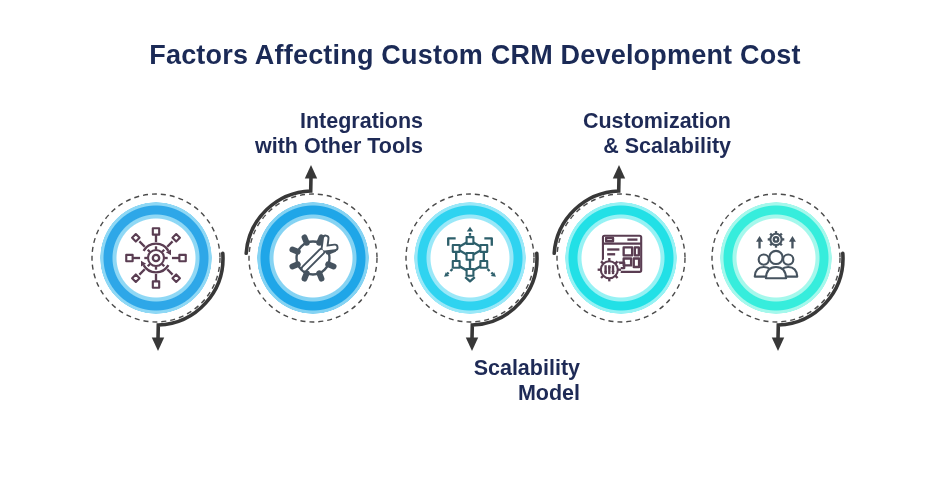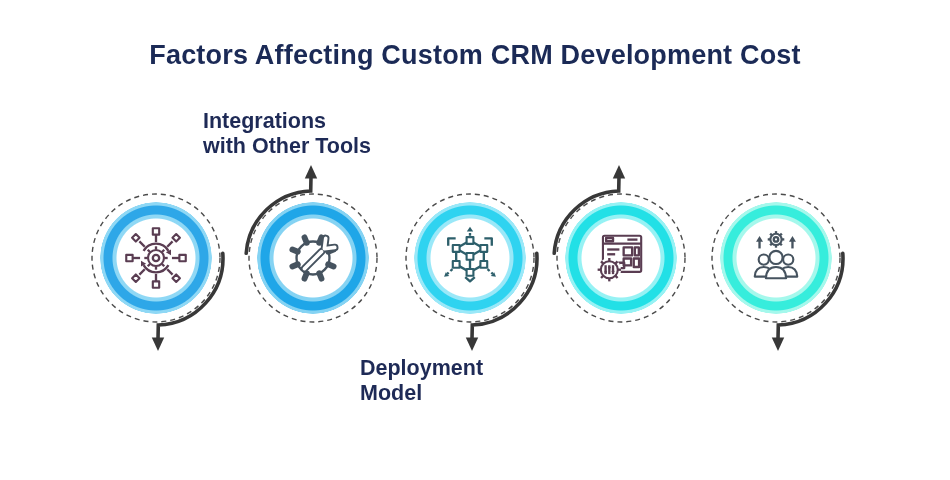--- a/index.html
+++ b/index.html
@@ -6,21 +6,21 @@
   #stage{
     position:relative;width:950px;height:416px;background:#ffffff;overflow:hidden;
     font-family:"Liberation Sans","DejaVu Sans",sans-serif;
   }
   .title{
     position:absolute;top:40px;left:0;width:950px;text-align:center;
     font-size:27px;font-weight:700;letter-spacing:.2px;color:#1b2a56;
   }
   .factor{position:absolute;top:0;width:220px;height:480px;}
   .flabel{
-    position:absolute;left:0;width:220px;text-align:left;white-space:pre-line;
+    position:absolute;left:0;width:220px;text-align:right;white-space:pre-line;
     font-size:21.5px;line-height:25px;font-weight:600;color:#1e2a56;
   }
   .flabel.above{top:109px;}
   .flabel.below{top:356px;}
   .deco{position:absolute;left:0;top:123px;width:220px;height:270px;}
   .deco .dashed{fill:none;stroke:#4b4b4b;stroke-width:1.4;stroke-dasharray:5 4;}
   .deco .arc{fill:none;stroke:#383838;stroke-width:3.6;stroke-linecap:round;}
   .deco .ah{fill:#383838;stroke:none;}
   .ring{
     position:absolute;left:54px;top:202px;width:112px;height:112px;border-radius:50%;
@@ -159,21 +159,21 @@
       </g>
       <g class="s" stroke-width="2" stroke-dasharray="2.6 2.2">
         <line x1="32" y1="11" x2="32" y2="6"></line>
         <line x1="15.5" y1="42.5" x2="10.5" y2="47"></line>
         <line x1="48.5" y1="42.5" x2="53.5" y2="47"></line>
       </g>
       <path class="f" d="M29 7 L32 2.5 L35 7 Z"></path>
       <path class="f" d="M7.6 49.6 L12.4 48.9 L9.2 45.3 Z"></path>
       <path class="f" d="M56.4 49.6 L51.6 48.9 L54.8 45.3 Z"></path>
     </svg>
-    <div class="flabel below">Deployment
+    <div class="flabel below">Scalability
 Model</div>
   </div>
 
   <div class="factor" style="left: 511px; --ring-main: #22e0e6; --ring-light: #96f2f4; --icon-color: #5a3d52;">
     <svg class="deco" viewBox="0 0 220 270">
       <circle class="dashed" cx="110" cy="135" r="64"></circle>
       <path class="arc" d="M43.2 130.3 A67 67 0 0 1 107.7 68 L108 54"></path>
       <path class="ah" d="M101.8 55.5 L114.2 55.5 L108 42 Z"></path>
     </svg>
     <div class="ring"></div>
@@ -205,20 +205,22 @@
       <circle class="sw" cx="21" cy="43" r="8"></circle>
       <g class="s" stroke-width="1.5">
         <line x1="17.5" y1="38.8" x2="17.5" y2="47.2"></line>
         <line x1="21" y1="38.8" x2="21" y2="47.2"></line>
         <line x1="24.5" y1="38.8" x2="24.5" y2="47.2"></line>
       </g>
       <circle class="f" cx="17.5" cy="45" r="1.2"></circle>
       <circle class="f" cx="21" cy="41" r="1.2"></circle>
       <circle class="f" cx="24.5" cy="44.5" r="1.2"></circle>
     </svg>
+    <div class="flabel above">Customization
+&amp; Scalability</div>
   </div>
 
   <div class="factor" style="left: 666px; --ring-main: #36eddc; --ring-light: #a5f8ec; --icon-color: #46535f;">
     <svg class="deco" viewBox="0 0 220 270">
       <circle class="dashed" cx="110" cy="135" r="64"></circle>
       <path class="arc" d="M176.8 130.3 A67 67 0 0 1 112.3 202 L112 216"></path>
       <path class="ah" d="M105.8 214.5 L118.2 214.5 L112 228 Z"></path>
     </svg>
     <div class="ring"></div>
     <svg class="icon" viewBox="0 0 64 64">

